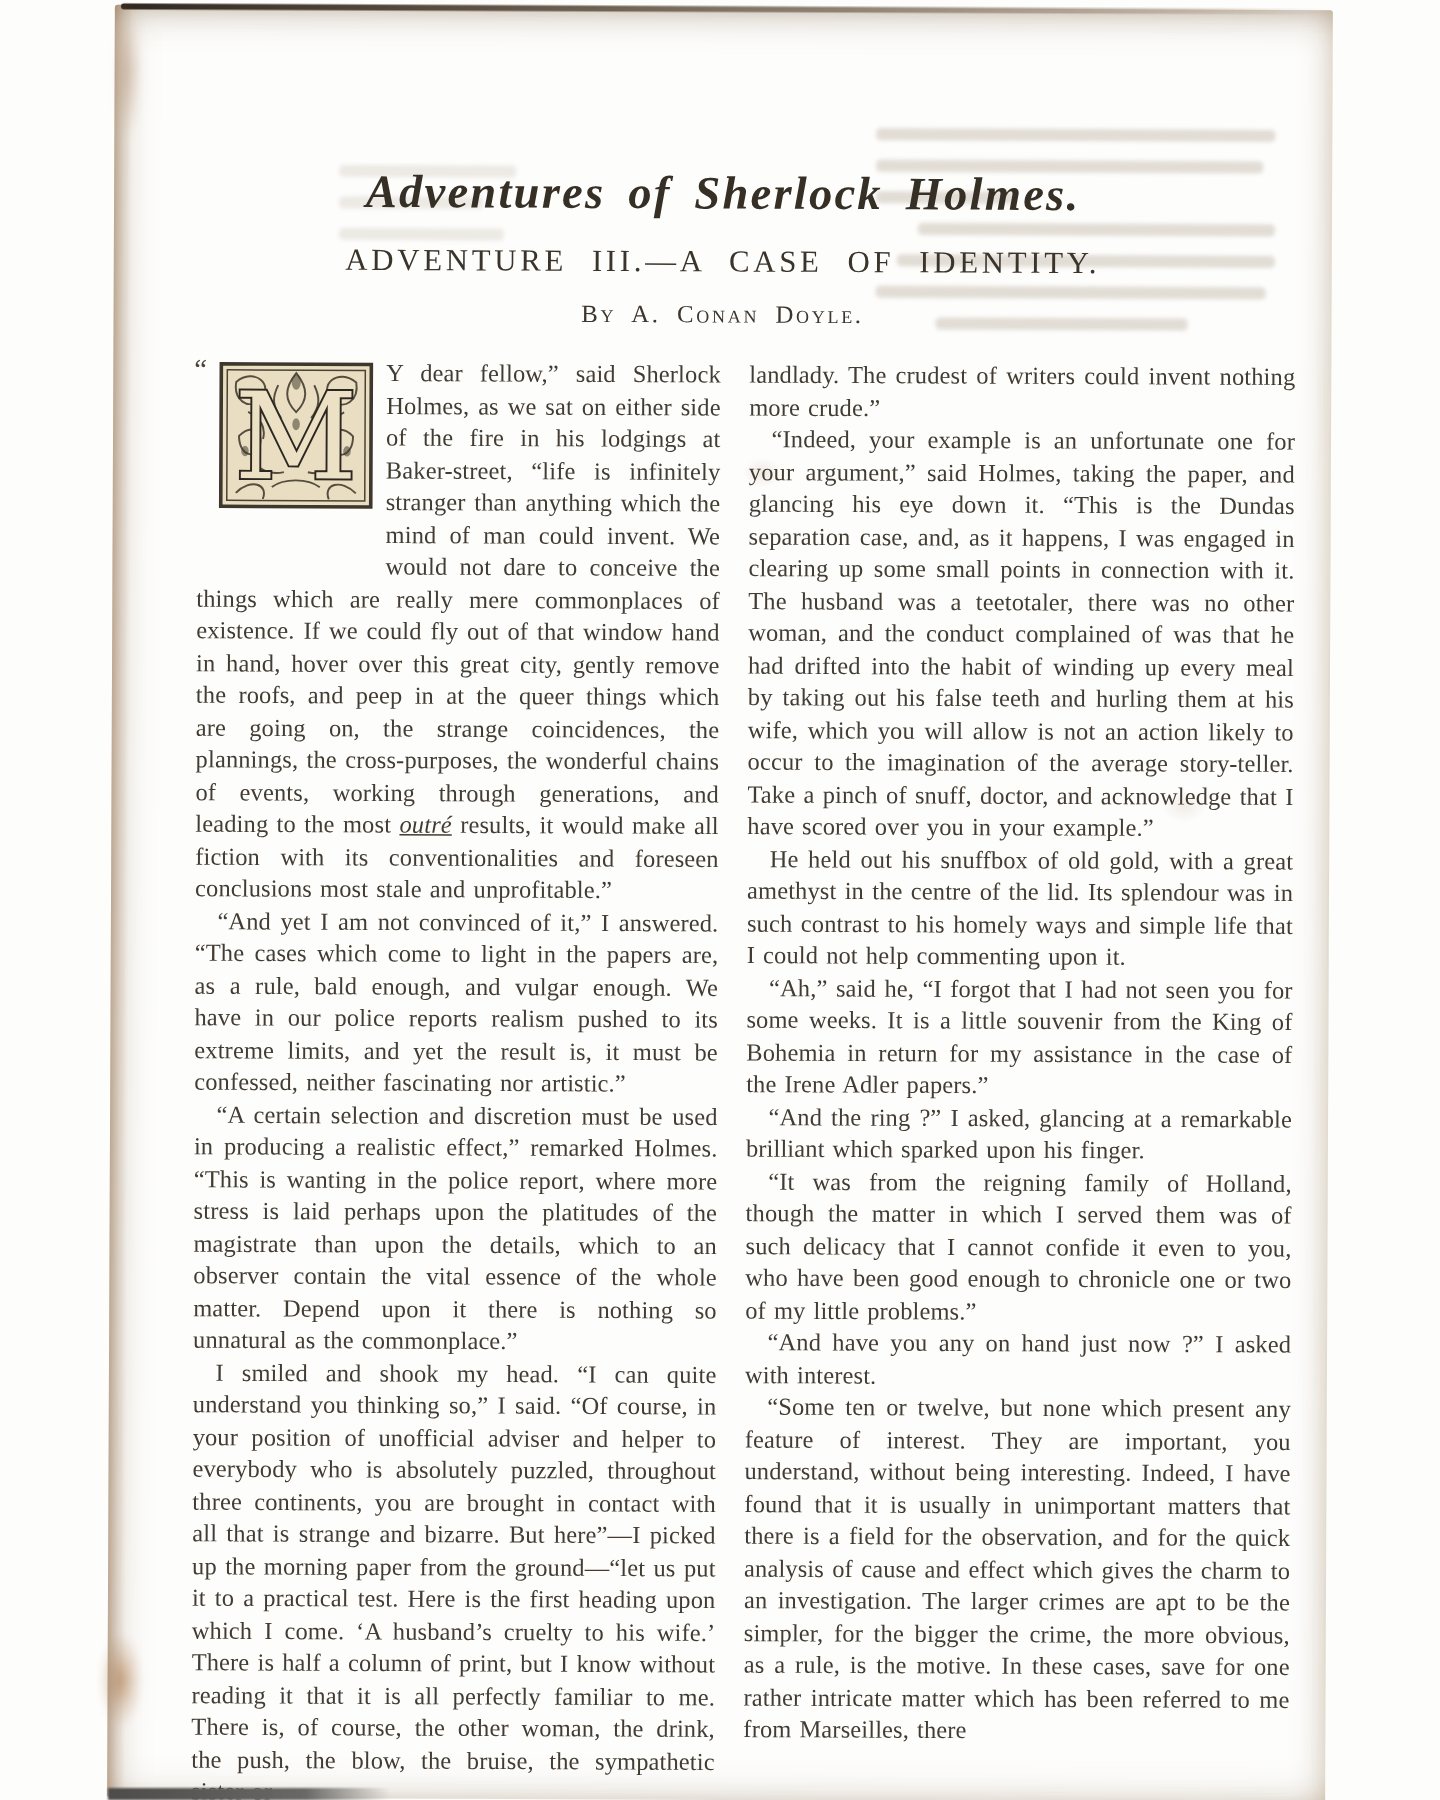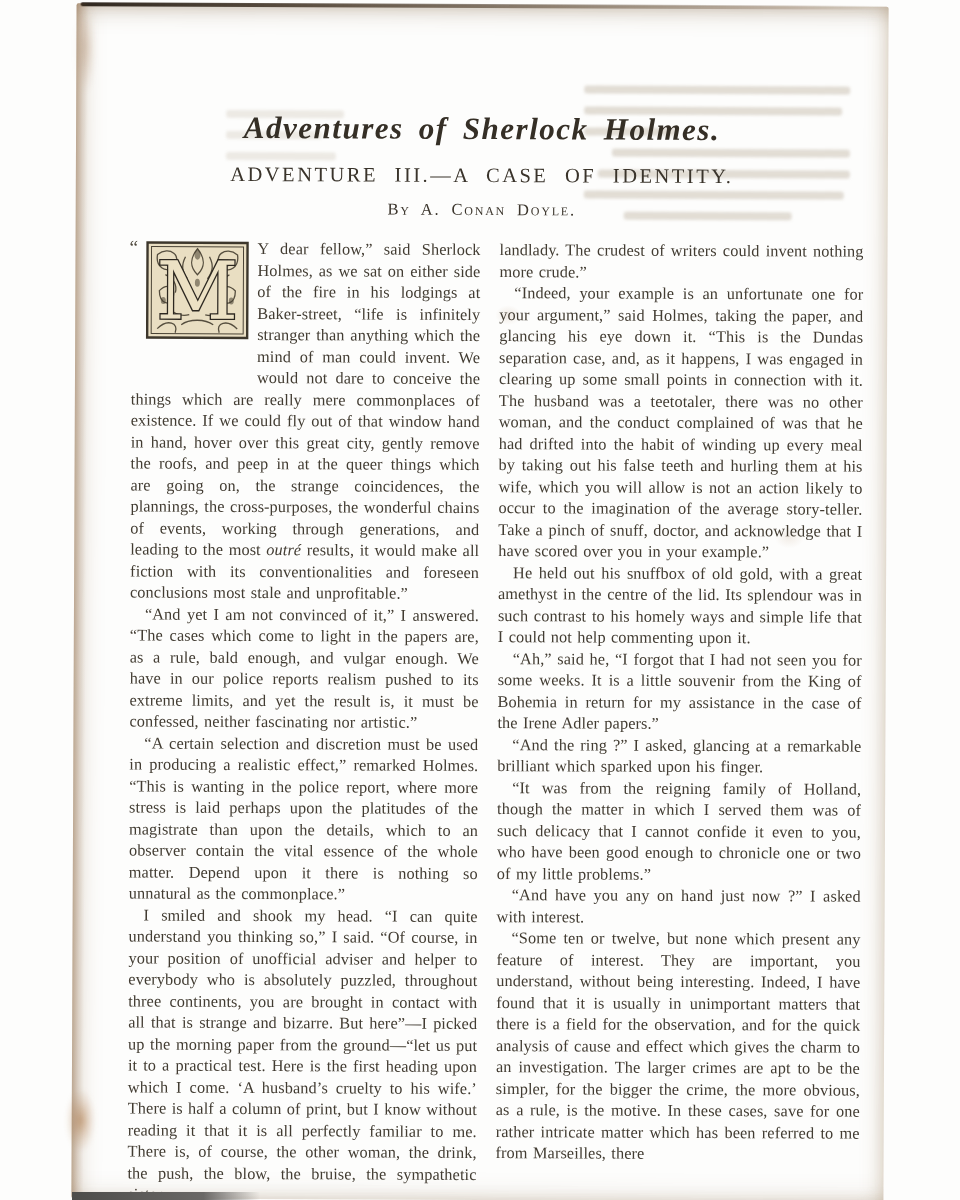--- a/index.html
+++ b/index.html
@@ -98,21 +98,21 @@
   }
   .col{color:#423c32;}
   .col-left{width:349px;}
   .col-right{width:364px;}
   .col p{
     margin:0;font-size:16.3px;line-height:21.5px;
     text-align:justify;text-indent:15px;word-spacing:1.2px;
     letter-spacing:.1px;
   }
   .col p.flush{text-indent:0;}
-  .col p em{font-style:italic;}
+  .col p em{font-style:italic;text-decoration:underline;}
 
   
   .dropcap{
     float:left;width:104px;height:129px;margin:3px 8px 0 14px;
     position:relative;
   }
   .dc-quote{
     position:absolute;left:-16px;top:-4px;font-size:19px;color:#4a4438;
     letter-spacing:-2px;
   }

